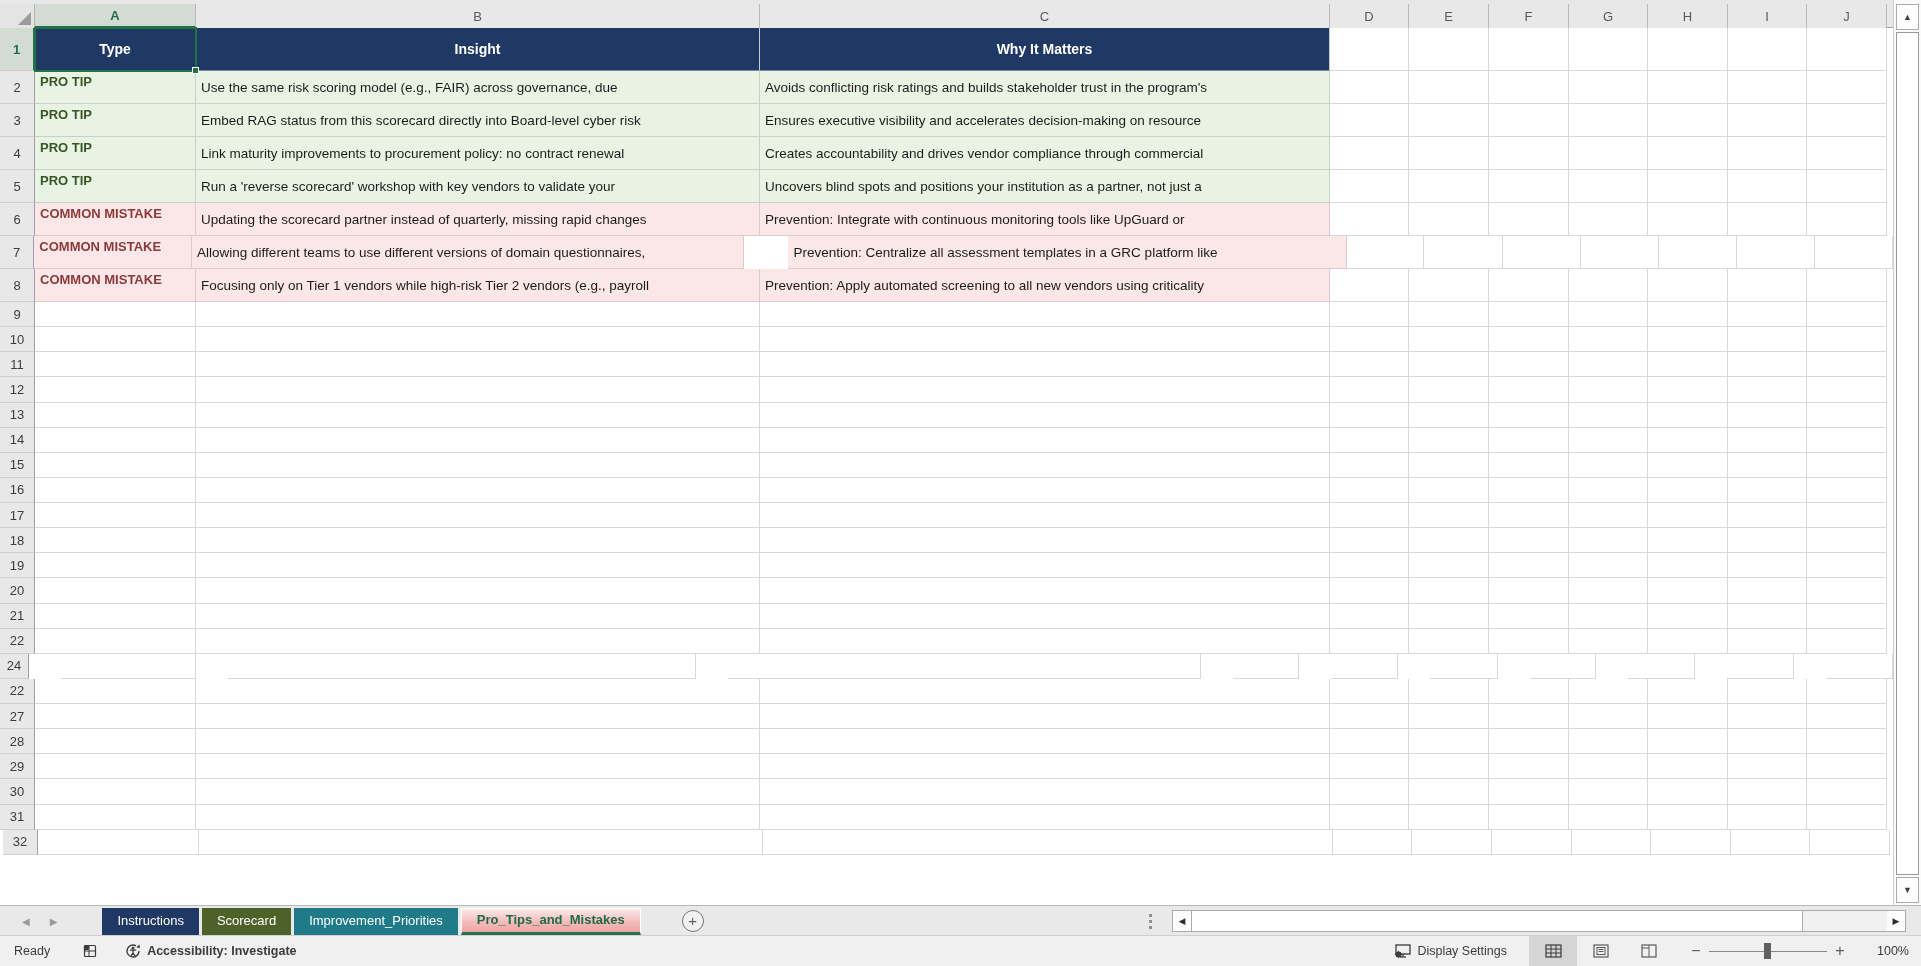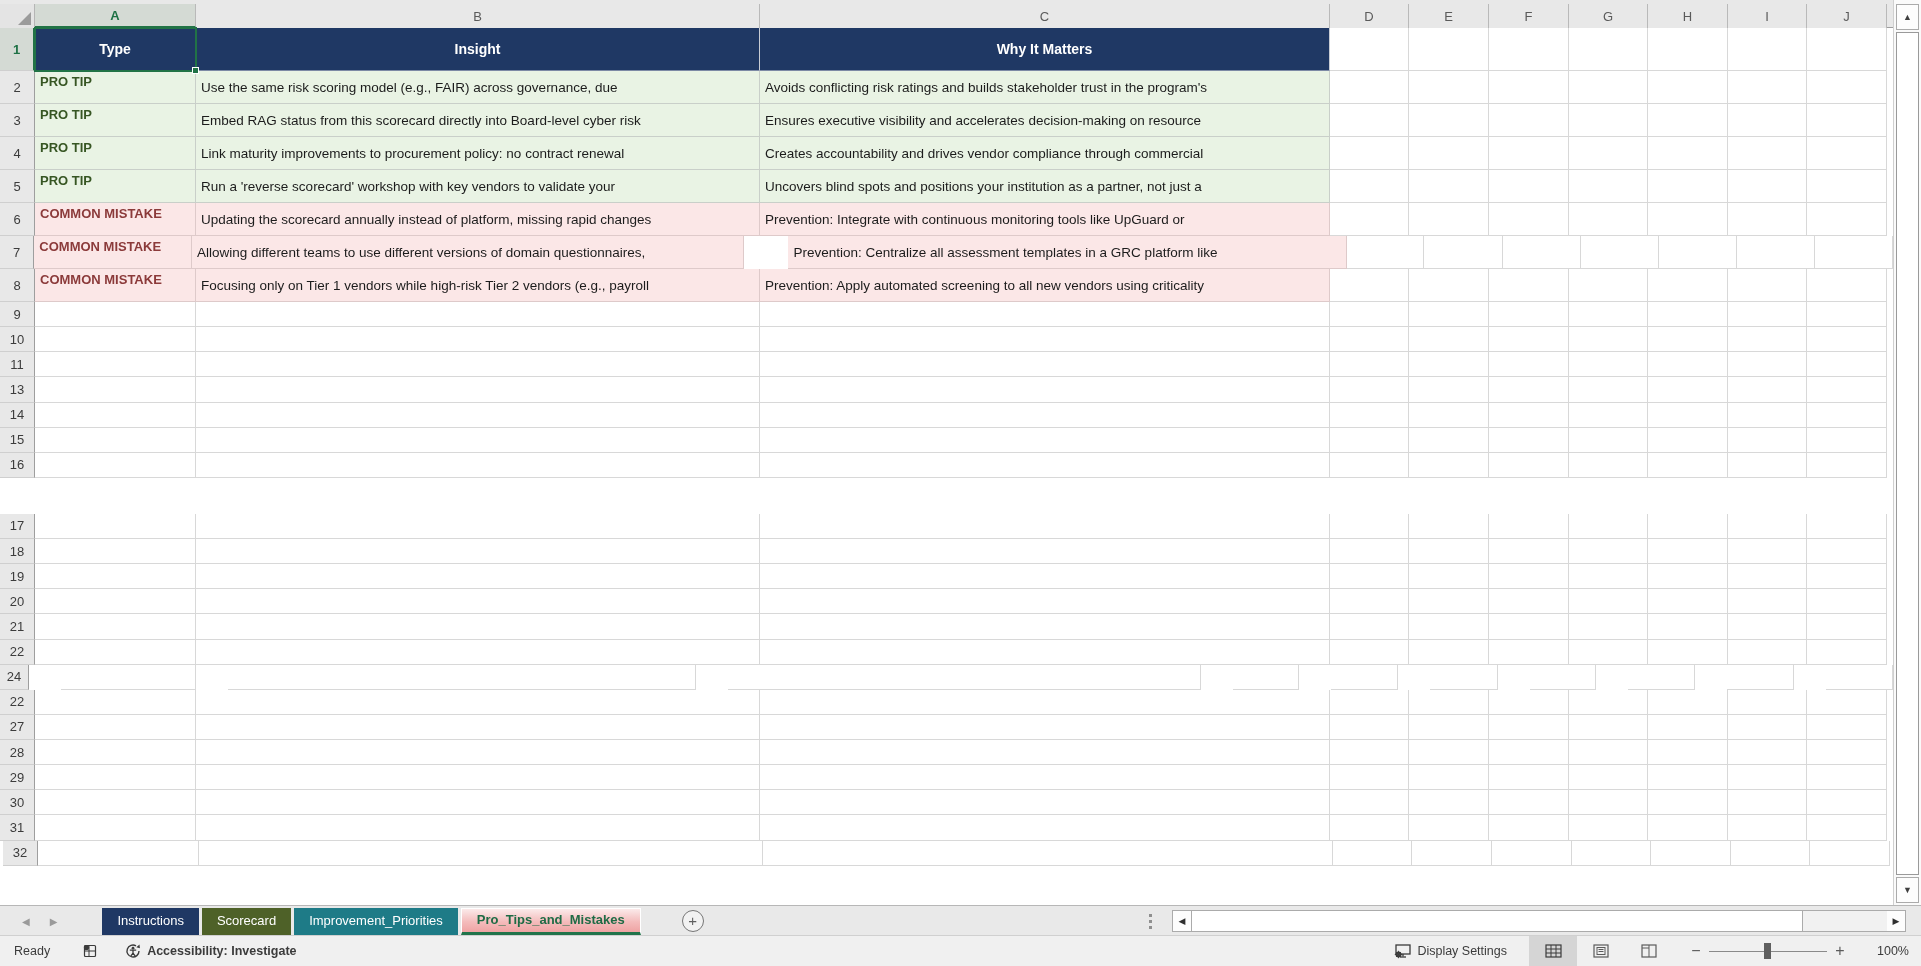--- a/index.html
+++ b/index.html
@@ -156,21 +156,21 @@
             <div class="cell" style="width: 80px;"></div>
             <div class="cell" style="width: 80px;"></div>
             <div class="cell" style="width: 79px;"></div>
             <div class="cell" style="width: 80px;"></div>
             <div class="cell" style="width: 79px;"></div>
             <div class="cell" style="width: 80px;"></div>
           </div>
           <div class="row" style="height: 33px;">
             <div class="gutter">6</div>
             <div class="cell mistake type-cell" style="width: 161px;">COMMON MISTAKE</div>
-            <div class="cell mistake" style="width: 564px;">Updating the scorecard annually instead of platform, missing rapid changes</div>
+            <div class="cell mistake" style="width: 564px;">Updating the scorecard partner instead of quarterly, missing rapid changes</div>
             <div class="cell mistake" style="width: 570px;">Prevention: Integrate with continuous monitoring tools like UpGuard or</div>
             <div class="cell" style="width: 79px;"></div>
             <div class="cell" style="width: 80px;"></div>
             <div class="cell" style="width: 80px;"></div>
             <div class="cell" style="width: 79px;"></div>
             <div class="cell" style="width: 80px;"></div>
             <div class="cell" style="width: 79px;"></div>
             <div class="cell" style="width: 80px;"></div>
           </div>
           <div class="row" style="height: 33px;">
@@ -232,20 +232,33 @@
             <div class="cell" style="width: 570px;"></div>
             <div class="cell" style="width: 79px;"></div>
             <div class="cell" style="width: 80px;"></div>
             <div class="cell" style="width: 80px;"></div>
             <div class="cell" style="width: 79px;"></div>
             <div class="cell" style="width: 80px;"></div>
             <div class="cell" style="width: 79px;"></div>
             <div class="cell" style="width: 80px;"></div>
           </div>
           <div class="row" style="height: 25.125px;">
+            <div class="gutter">12</div>
+            <div class="cell" style="width: 161px;"></div>
+            <div class="cell" style="width: 564px;"></div>
+            <div class="cell" style="width: 570px;"></div>
+            <div class="cell" style="width: 79px;"></div>
+            <div class="cell" style="width: 80px;"></div>
+            <div class="cell" style="width: 80px;"></div>
+            <div class="cell" style="width: 79px;"></div>
+            <div class="cell" style="width: 80px;"></div>
+            <div class="cell" style="width: 79px;"></div>
+            <div class="cell" style="width: 80px;"></div>
+          </div>
+          <div class="row" style="height: 25.125px;">
             <div class="gutter">13</div>
             <div class="cell" style="width: 161px;"></div>
             <div class="cell" style="width: 564px;"></div>
             <div class="cell" style="width: 570px;"></div>
             <div class="cell" style="width: 79px;"></div>
             <div class="cell" style="width: 80px;"></div>
             <div class="cell" style="width: 80px;"></div>
             <div class="cell" style="width: 79px;"></div>
             <div class="cell" style="width: 80px;"></div>
             <div class="cell" style="width: 79px;"></div>
@@ -283,21 +296,21 @@
             <div class="cell" style="width: 564px;"></div>
             <div class="cell" style="width: 570px;"></div>
             <div class="cell" style="width: 79px;"></div>
             <div class="cell" style="width: 80px;"></div>
             <div class="cell" style="width: 80px;"></div>
             <div class="cell" style="width: 79px;"></div>
             <div class="cell" style="width: 80px;"></div>
             <div class="cell" style="width: 79px;"></div>
             <div class="cell" style="width: 80px;"></div>
           </div>
-          <div class="row" style="height: 25.125px; margin-top: 36px;">
+          <div class="row" style="height: 25.125px;">
             <div class="gutter">17</div>
             <div class="cell" style="width: 161px;"></div>
             <div class="cell" style="width: 564px;"></div>
             <div class="cell" style="width: 570px;"></div>
             <div class="cell" style="width: 79px;"></div>
             <div class="cell" style="width: 80px;"></div>
             <div class="cell" style="width: 80px;"></div>
             <div class="cell" style="width: 79px;"></div>
             <div class="cell" style="width: 80px;"></div>
             <div class="cell" style="width: 79px;"></div>

